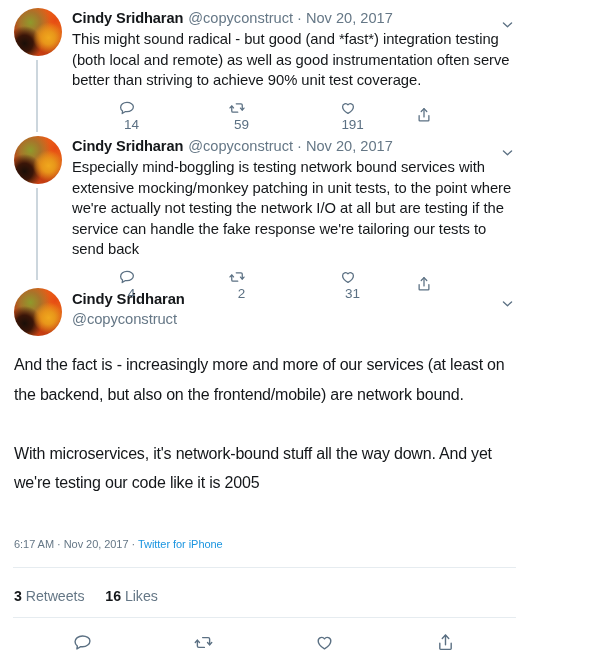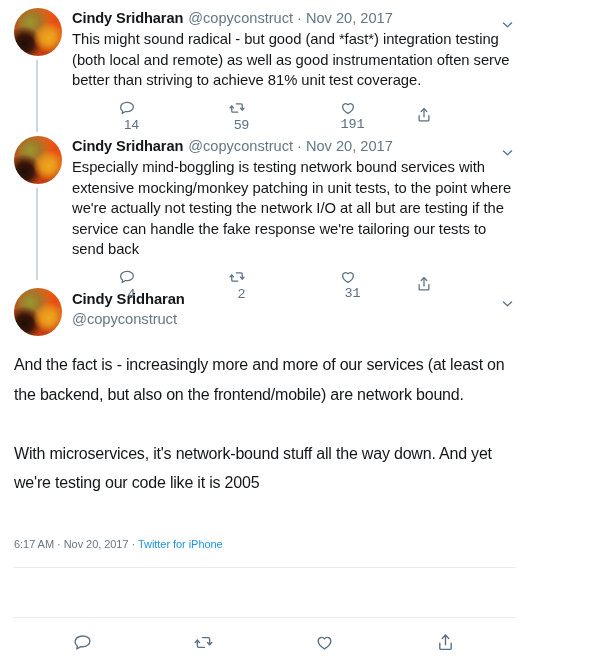--- a/index.html
+++ b/index.html
@@ -95,21 +95,21 @@
   .act {
     display: flex;
     align-items: center;
     color: #5b7083;
     font-size: 13.5px;
     flex-direction: column;
   }
   .act .cnt { margin-left: 9px; letter-spacing: -0.1px; }
   .act-reply  { width: 110px; }
   .act-rt     { width: 110px; }
-  .act-like   { width: 112px; font-family: Liberation Mono, monospace; }
+  .act-like   { width: 112px; }
   .act-share  { width: 40px; }
 
   
   .tweet-main {
     position: absolute;
     left: 0; right: 0;
     padding: 0 14px;
   }
   .main-head { display: flex; align-items: flex-start; }
   .main-ident { padding-left: 10px; padding-top: 2px; }
@@ -179,21 +179,21 @@
 
   <div class="tweet-compact" style="top:8px;">
     <div class="avatar"></div>
     <div class="tweet-body">
       <div class="tw-header">
         <span class="tw-name">Cindy Sridharan</span>
         <span class="tw-handle">@copyconstruct</span>
         <span class="tw-dot">·</span>
         <span class="tw-date">Nov 20, 2017</span>
       </div>
-      <div class="tw-text">This might sound radical - but good (and *fast*) integration testing (both local and remote) as well as good instrumentation often serve better than striving to achieve 81% unit test coverage.</div>
+      <div class="tw-text">This might sound radical - but good (and *fast*) integration testing (both local and remote) as well as good instrumentation often serve better than striving to achieve 90% unit test coverage.</div>
 
       <div class="actions-compact">
         <div class="act act-reply">
           <span>
             <svg width="18" height="18" viewBox="0 0 24 24" fill="none" stroke="#5b7083" stroke-width="1.7" stroke-linecap="round" stroke-linejoin="round">
               <path d="M20.5 10.2c0 3.7-3.8 6.7-8.5 6.7-.7 0-1.4-.07-2.05-.2L5.6 19.4l.5-3.3C4.4 14.9 3.5 13.2 3.5 11.2c0-3.7 3.8-6.7 8.5-6.7s8.5 2.7 8.5 5.7z"></path>
             </svg>
           </span>
           <span class="cnt">14</span>
         </div>
@@ -315,20 +315,25 @@
   <div style="position:absolute; left:14px; top:538px;" class="meta-line">
     <span>6:17 AM</span>
     <span>·</span>
     <span>Nov 20, 2017</span>
     <span>·</span>
     <span class="meta-link">Twitter for iPhone</span>
   </div>
 
   <div class="divider" style="position:absolute; left:13px; right:12px; top:567px;"></div>
 
+  <div class="stats-line" style="position:absolute; left:14px; top:588px;">
+    <span><b>3</b> <span>Retweets</span></span>
+    <span class="stat-gap"></span>
+    <span><b>16</b> <span>Likes</span></span>
+  </div>
 
   <div class="divider" style="position:absolute; left:13px; right:12px; top:617px;"></div>
 
   <div class="actions-bar" style="top:632px;">
     <div class="bar-act">
       <span>
         <svg width="21" height="21" viewBox="0 0 24 24" fill="none" stroke="#5b7083" stroke-width="1.6" stroke-linecap="round" stroke-linejoin="round">
           <path d="M20.5 10.2c0 3.7-3.8 6.7-8.5 6.7-.7 0-1.4-.07-2.05-.2L5.6 19.4l.5-3.3C4.4 14.9 3.5 13.2 3.5 11.2c0-3.7 3.8-6.7 8.5-6.7s8.5 2.7 8.5 5.7z"></path>
         </svg>
       </span>

